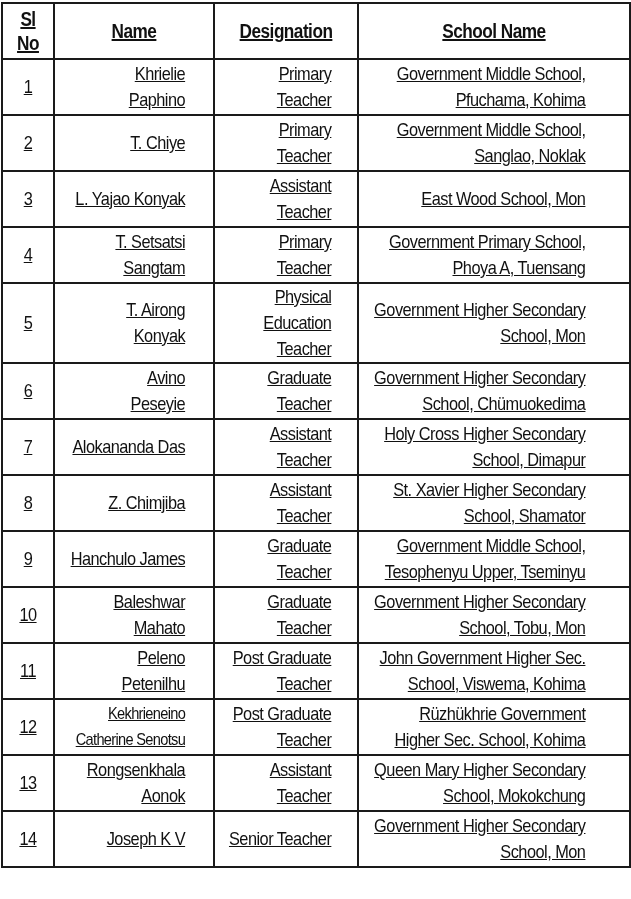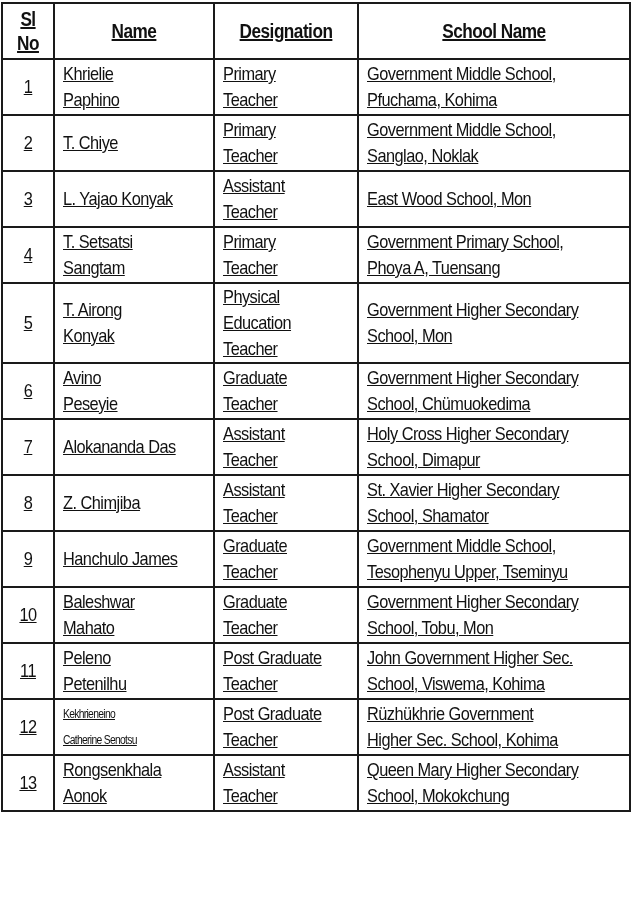--- a/index.html
+++ b/index.html
@@ -2,26 +2,26 @@
 <html><head>
 <meta charset="utf-8">
 <style>
   html, body { margin: 0; padding: 0; background: #ffffff; }
   body { width: 631px; height: 899px; overflow: hidden; position: relative;
          font-family: "Liberation Sans Narrow", "Liberation Sans", sans-serif; color: #111; }
   table { position: absolute; left: 1px; top: 2px; border-collapse: collapse; table-layout: fixed;
           width: 628px; text-decoration: underline; }
   col.c1 { width: 52px; } col.c2 { width: 160px; } col.c3 { width: 144px; } col.c4 { width: 272px; }
   th, td { border: 2px solid #1a1a1a; padding: 0 8px; vertical-align: middle;
-           font-size: 19px; line-height: 26px; letter-spacing: -0.6px; }
+           font-size: 19px; line-height: 26px; letter-spacing: -0.6px; text-align: right; }
   th { font-weight: bold; text-align: center; height: 54px; font-size: 20px; line-height: 24px; }
   td.sl { text-align: center; padding: 0; }
   td { height: 54px; }
   tr.tall td { height: 78px; }
-  .nm-small { font-size: 12px; letter-spacing: -0.8px; }
+  .nm-small { font-size: 17px; letter-spacing: -0.8px; }
   .line { display: block; white-space: nowrap; }
   .txt { transform: scaleX(0.86); transform-origin: left center; display: block; }
   td.sl .txt, th .txt { transform-origin: center center; }
 </style>
 </head>
 <body>
 
 <table>
   <colgroup>
       <col class="c1">
@@ -336,14 +336,35 @@
             <span class="line">Teacher</span>
           </span>
         </td>
         <td>
           <span class="txt">
             <span class="line">Queen Mary Higher Secondary</span>
             <span class="line">School, Mokokchung</span>
           </span>
         </td>
       </tr>
+      <tr>
+        <td class="sl">
+          <span class="txt">14</span>
+        </td>
+        <td>
+          <span class="txt">
+            <span class="line">Joseph K V</span>
+          </span>
+        </td>
+        <td>
+          <span class="txt">
+            <span class="line">Senior Teacher</span>
+          </span>
+        </td>
+        <td>
+          <span class="txt">
+            <span class="line">Government Higher Secondary</span>
+            <span class="line">School, Mon</span>
+          </span>
+        </td>
+      </tr>
     </tbody>
 </table>
 
 </body></html>

